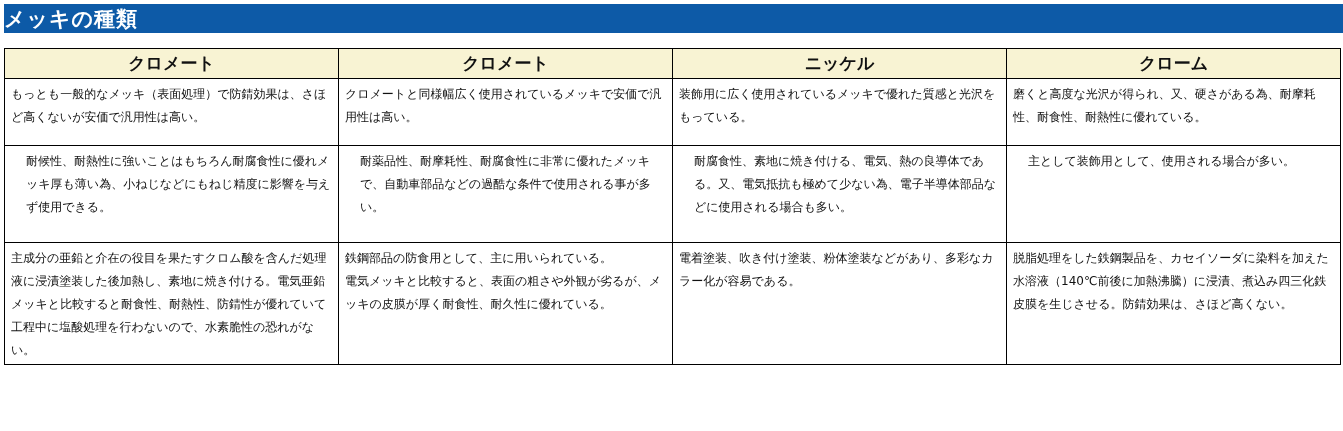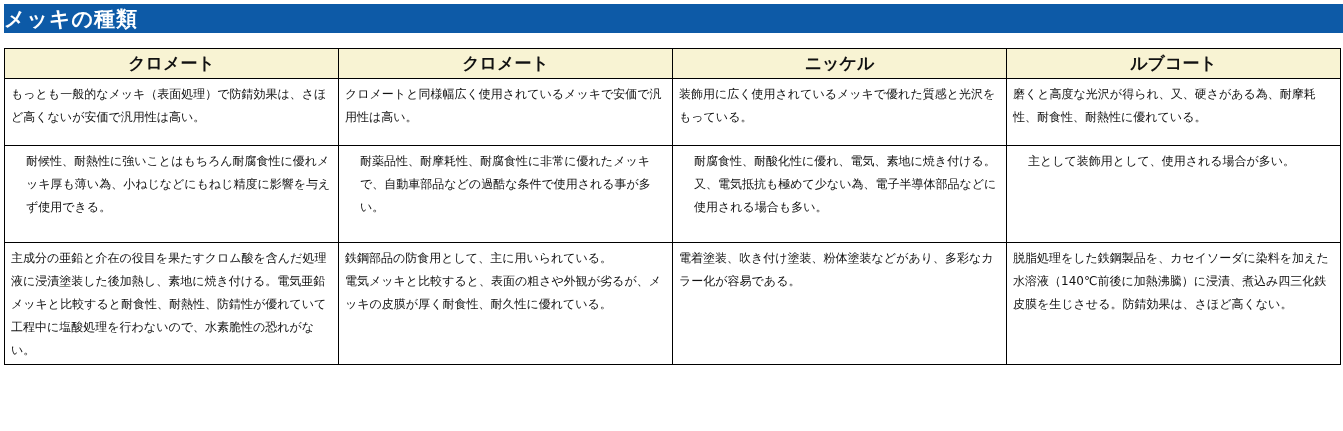--- a/index.html
+++ b/index.html
@@ -63,32 +63,32 @@
 <div class="titlebar">
   <span>メッキの種類</span>
 </div>
 
 <table class="plating">
   <tbody>
     <tr>
       <td class="h">クロメート</td>
       <td class="h">クロメート</td>
       <td class="h">ニッケル</td>
-      <td class="h">ルブコート</td>
+      <td class="h">クローム</td>
     </tr>
     <tr class="r1">
       <td class="d">もっとも一般的なメッキ（表面処理）で防錆効果は、さほど高くないが安価で汎用性は高い。</td>
       <td class="d">クロメートと同様幅広く使用されているメッキで安価で汎用性は高い。</td>
       <td class="d">装飾用に広く使用されているメッキで優れた質感と光沢をもっている。</td>
       <td class="d">磨くと高度な光沢が得られ、又、硬さがある為、耐摩耗性、耐食性、耐熱性に優れている。</td>
     </tr>
     <tr class="r2">
       <td class="d">耐候性、耐熱性に強いことはもちろん耐腐食性に優れメッキ厚も薄い為、小ねじなどにもねじ精度に影響を与えず使用できる。</td>
       <td class="d">耐薬品性、耐摩耗性、耐腐食性に非常に優れたメッキで、自動車部品などの過酷な条件で使用される事が多い。</td>
-      <td class="d">耐腐食性、耐酸化性に優れ、電気、素地に焼き付ける。又、電気抵抗も極めて少ない為、電子半導体部品などに使用される場合も多い。</td>
+      <td class="d">耐腐食性、素地に焼き付ける、電気、熱の良導体である。又、電気抵抗も極めて少ない為、電子半導体部品などに使用される場合も多い。</td>
       <td class="d">主として装飾用として、使用される場合が多い。</td>
     </tr>
     <tr class="r3">
       <td class="d">主成分の亜鉛と介在の役目を果たすクロム酸を含んだ処理液に浸漬塗装した後加熱し、素地に焼き付ける。電気亜鉛メッキと比較すると耐食性、耐熱性、防錆性が優れていて工程中に塩酸処理を行わないので、水素脆性の恐れがない。</td>
       <td class="d">鉄鋼部品の防食用として、主に用いられている。
 電気メッキと比較すると、表面の粗さや外観が劣るが、メッキの皮膜が厚く耐食性、耐久性に優れている。</td>
       <td class="d">電着塗装、吹き付け塗装、粉体塗装などがあり、多彩なカラー化が容易である。</td>
       <td class="d">脱脂処理をした鉄鋼製品を、カセイソーダに染料を加えた水溶液（140℃前後に加熱沸騰）に浸漬、煮込み四三化鉄皮膜を生じさせる。防錆効果は、さほど高くない。</td>
     </tr>
   </tbody>

